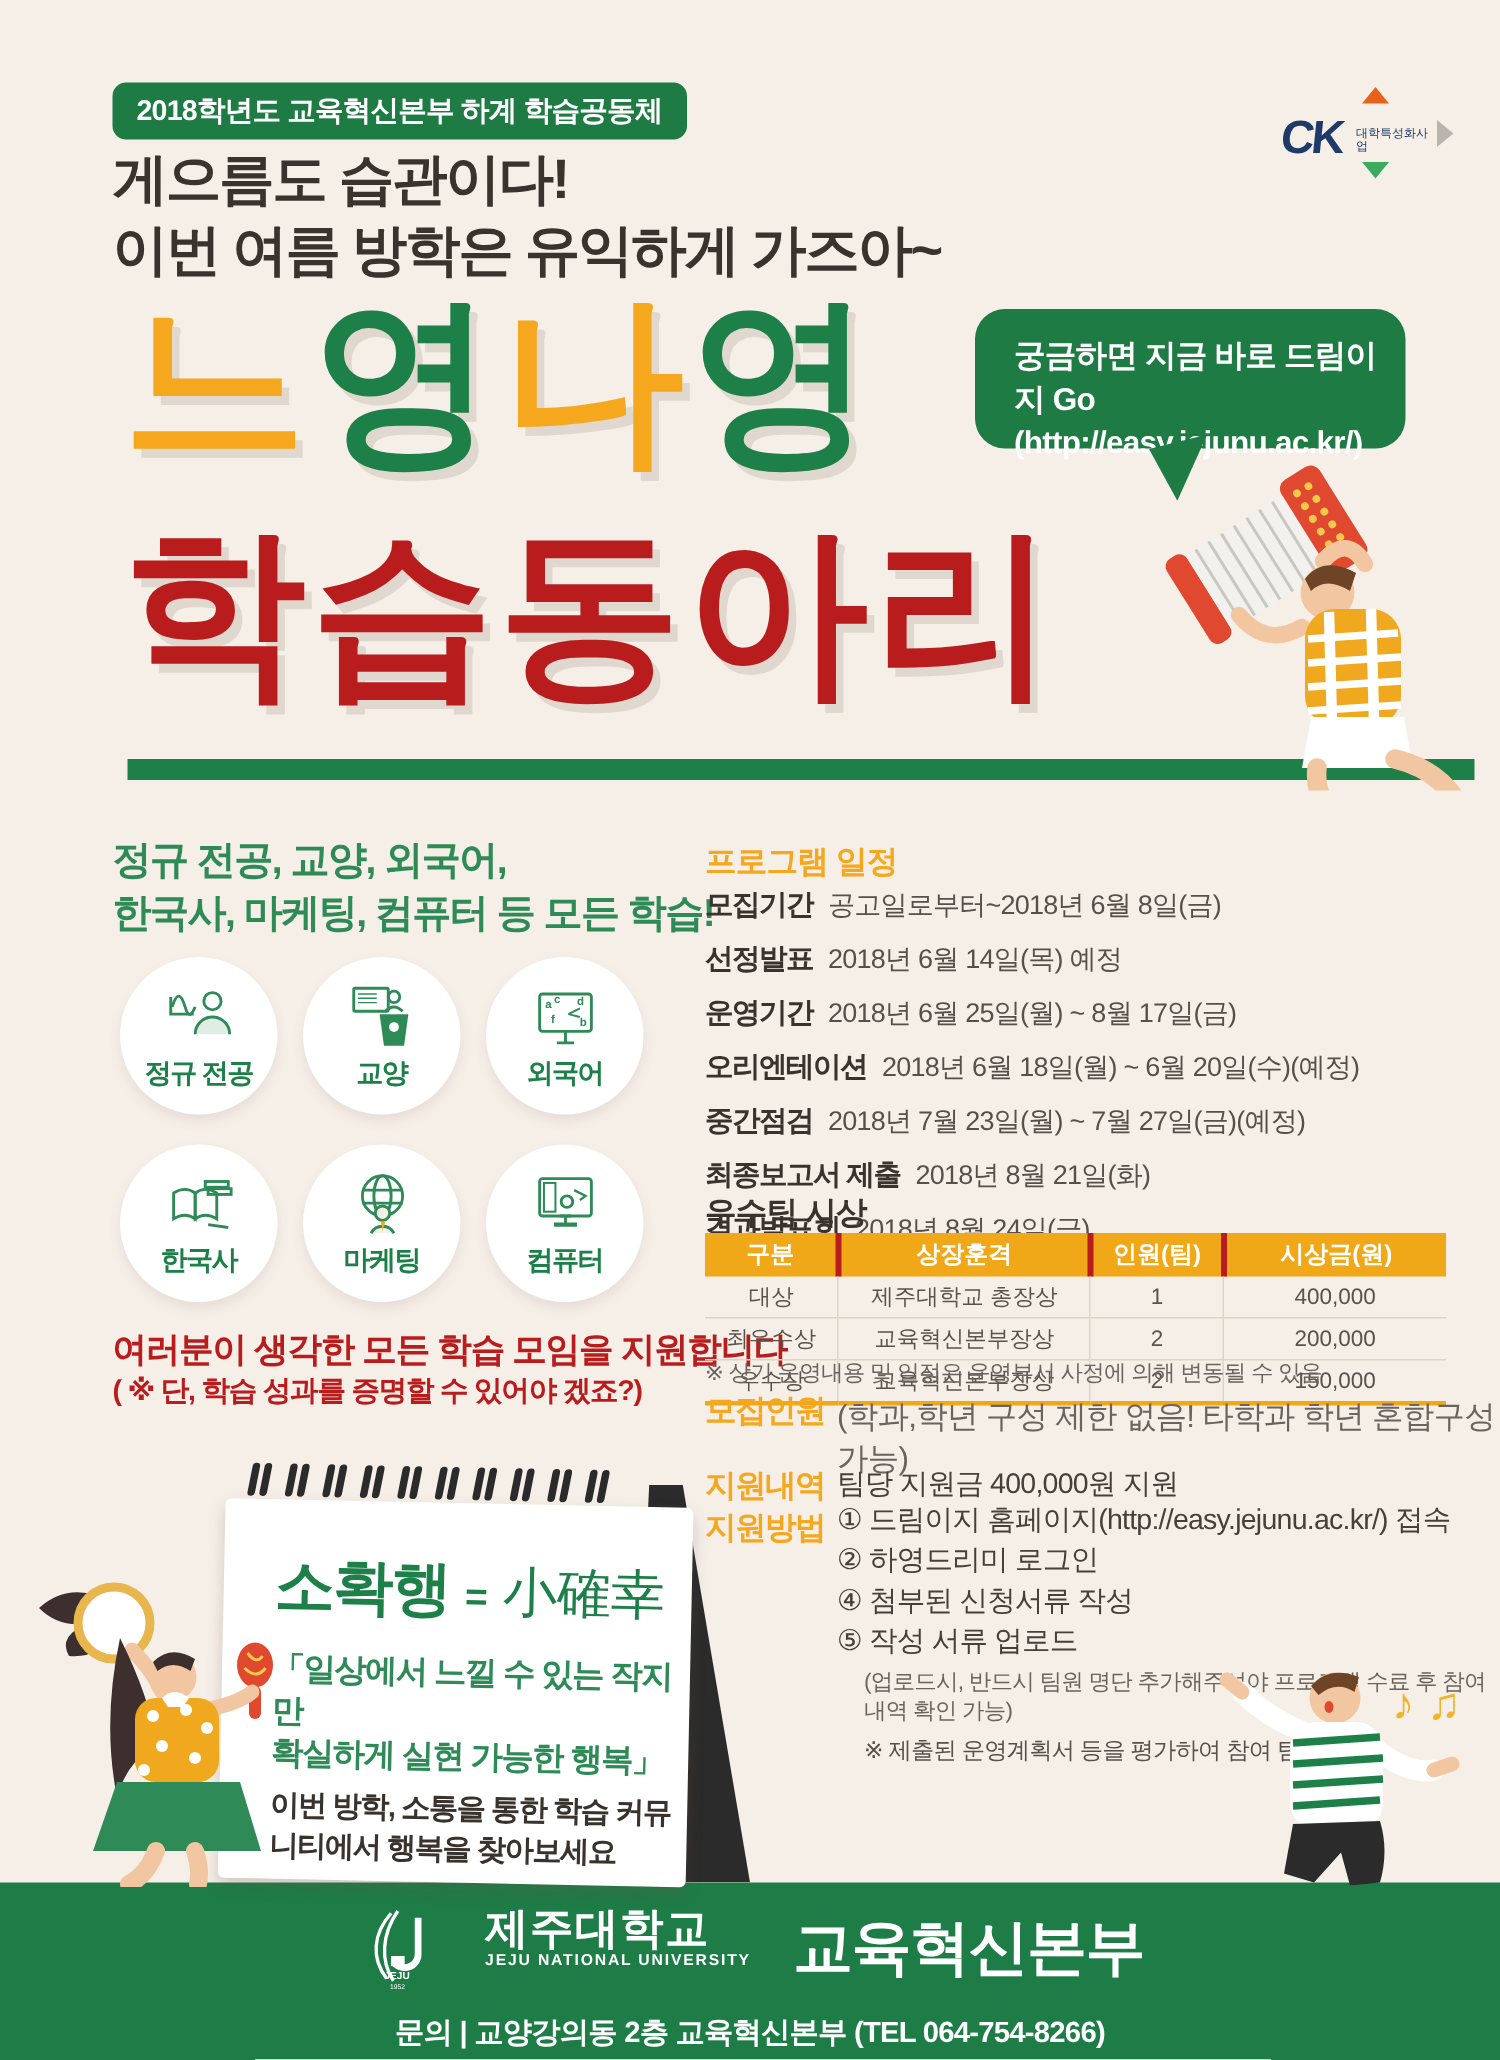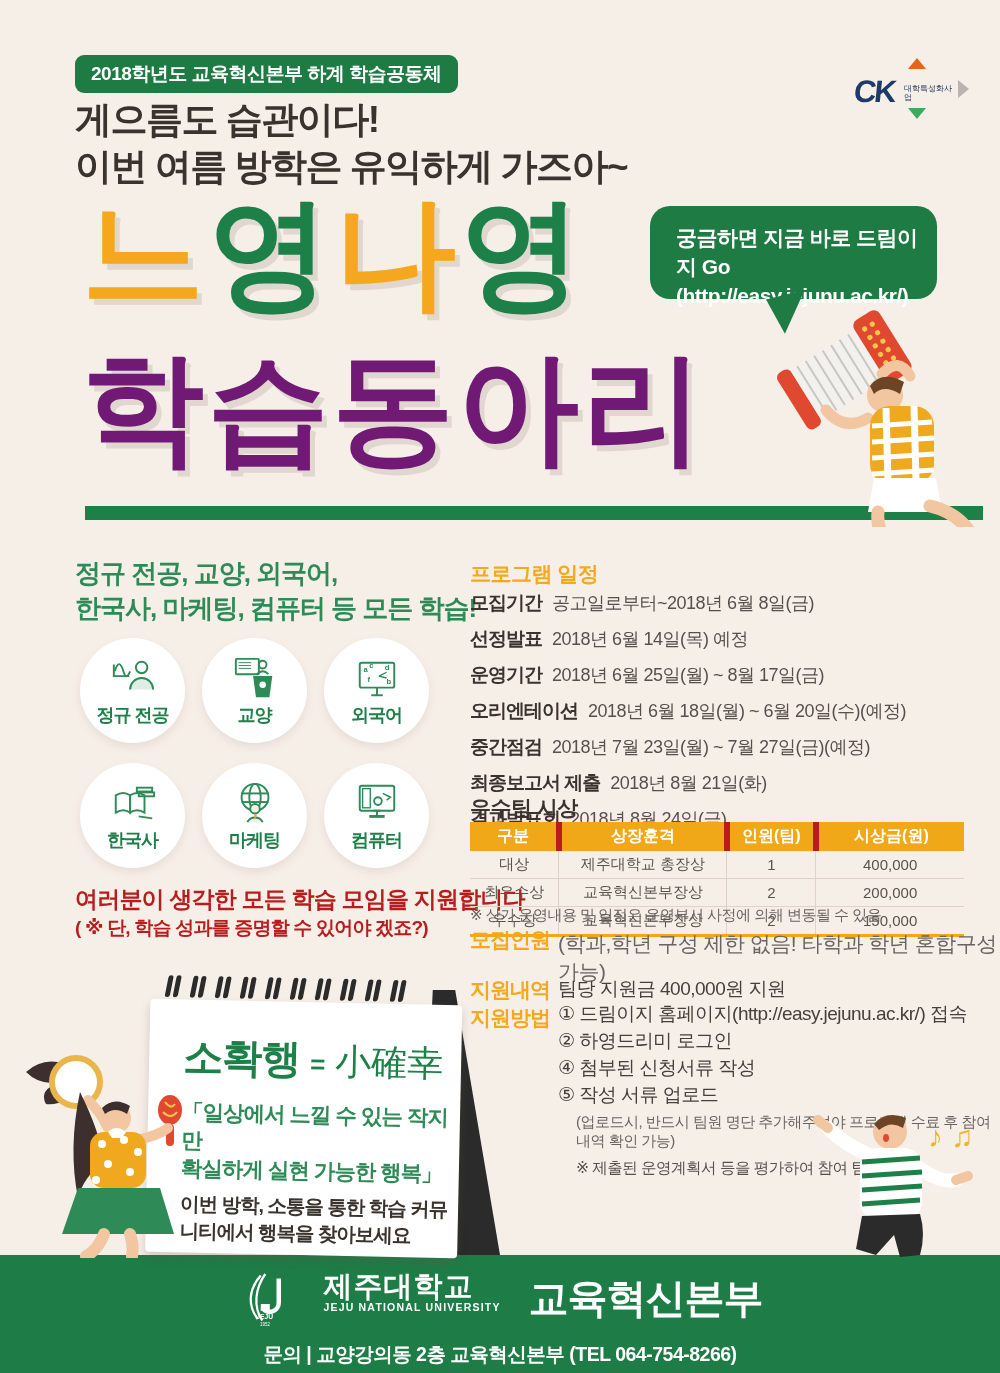--- a/index.html
+++ b/index.html
@@ -21,21 +21,21 @@
   .tri { position:absolute; width:0; height:0; }
   .tri-up    { left:62px; top:2px;  border-left:9px solid transparent; border-right:9px solid transparent; border-bottom:11px solid #e8621a; }
   .tri-right { left:112px; top:24px; border-top:9px solid transparent; border-bottom:9px solid transparent; border-left:11px solid #b9b4ae; }
   .tri-down  { left:62px; top:52px; border-left:9px solid transparent; border-right:9px solid transparent; border-top:11px solid #3cab5e; }
   .headline {
     position:absolute; left:75px; top:96px; color:#3a332d;
     font-weight:800; font-size:37px; line-height:47px; letter-spacing:-1.5px;
   }
   
   .title-l1 { position:absolute; left:82px; top:188px; font-size:122px; font-weight:900; letter-spacing:4px; line-height:130px; text-shadow:5px 6px 0 rgba(95,80,60,0.14); }
-  .title-l2 { position:absolute; left:82px; top:338px; font-size:122px; font-weight:900; letter-spacing:3px; line-height:140px; color:#701a75; text-shadow:5px 6px 0 rgba(95,80,60,0.14); }
+  .title-l2 { position:absolute; left:82px; top:338px; font-size:122px; font-weight:900; letter-spacing:3px; line-height:140px; color:#b91c1c; text-shadow:5px 6px 0 rgba(95,80,60,0.14); }
   .c-y { color:#f5a81e; } .c-g { color:#1d8048; }
   .title-underline { position:absolute; left:85px; top:506px; width:898px; height:14px; background:#1d8048; }
   
   .bubble {
     position:absolute; left:650px; top:206px; width:287px; height:93px;
     background:#1e7b44; border-radius:20px; color:#fff; font-weight:bold;
     font-size:21px; line-height:29px; padding:17px 0 0 26px; letter-spacing:-0.5px;
   }
   .bubble-tail {
     position:absolute; left:770px; top:294px; width:0; height:0;
@@ -63,21 +63,21 @@
   .support .s1 { font-size:23px; line-height:30px; }
   .support .s2 { font-size:19px; line-height:28px; }
   
   .sched-title { position:absolute; left:470px; top:560px; color:#f5a81e; font-weight:800; font-size:21px; letter-spacing:-0.5px; }
   .sched-list { position:absolute; left:470px; top:590px; width:520px; }
   .sched-row { display:flex; margin-bottom:10px; align-items:baseline; }
   .sched-row .lab { color:#3a332d; font-weight:800; font-size:19px; letter-spacing:-1px; flex-shrink:0; }
   .sched-row .val { color:#57504a; font-size:18px; margin-left:10px; letter-spacing:-0.5px; }
   .awards-title { position:absolute; left:470px; top:794px; color:#3a332d; font-weight:800; font-size:21px; letter-spacing:-0.5px; }
   .awards-table { position:absolute; left:470px; top:822px; width:494px; border-collapse:collapse; font-size:15px; }
-  .awards-table th { background:#f0a818; color:#fff; font-weight:bold; font-size:16px; padding:4px 2px; border-left:6px solid #b91c1c; }
+  .awards-table th { background:#f0a818; color:#fff; font-weight:bold; font-size:16px; padding:4px 2px; border-left:4px solid #b91c1c; }
   .awards-table th:first-child { border-left:none; }
   .awards-table td { color:#5a534c; text-align:center; padding:4px 2px; border-bottom:1px solid #ddd3c6; border-left:1px solid #ddd3c6; }
   .awards-table td:first-child { border-left:none; }
   .awards-table tr:last-child td { border-bottom:3px solid #f0a818; }
   .awards-note { position:absolute; left:470px; top:906px; color:#6a645e; font-size:15px; letter-spacing:-0.5px; }
   .info-row { position:absolute; left:470px; display:flex; }
   .info-row .olab { color:#f5a81e; font-weight:800; font-size:21px; letter-spacing:-1px; width:88px; flex-shrink:0; }
   .info-row .body { color:#46403a; font-size:19px; letter-spacing:-0.5px; }
   #recruit { top:926px; } #benefit { top:976px; } #apply { top:1004px; }
   .subnote { color:#6a645e; font-size:21px; margin-top:4px; }

